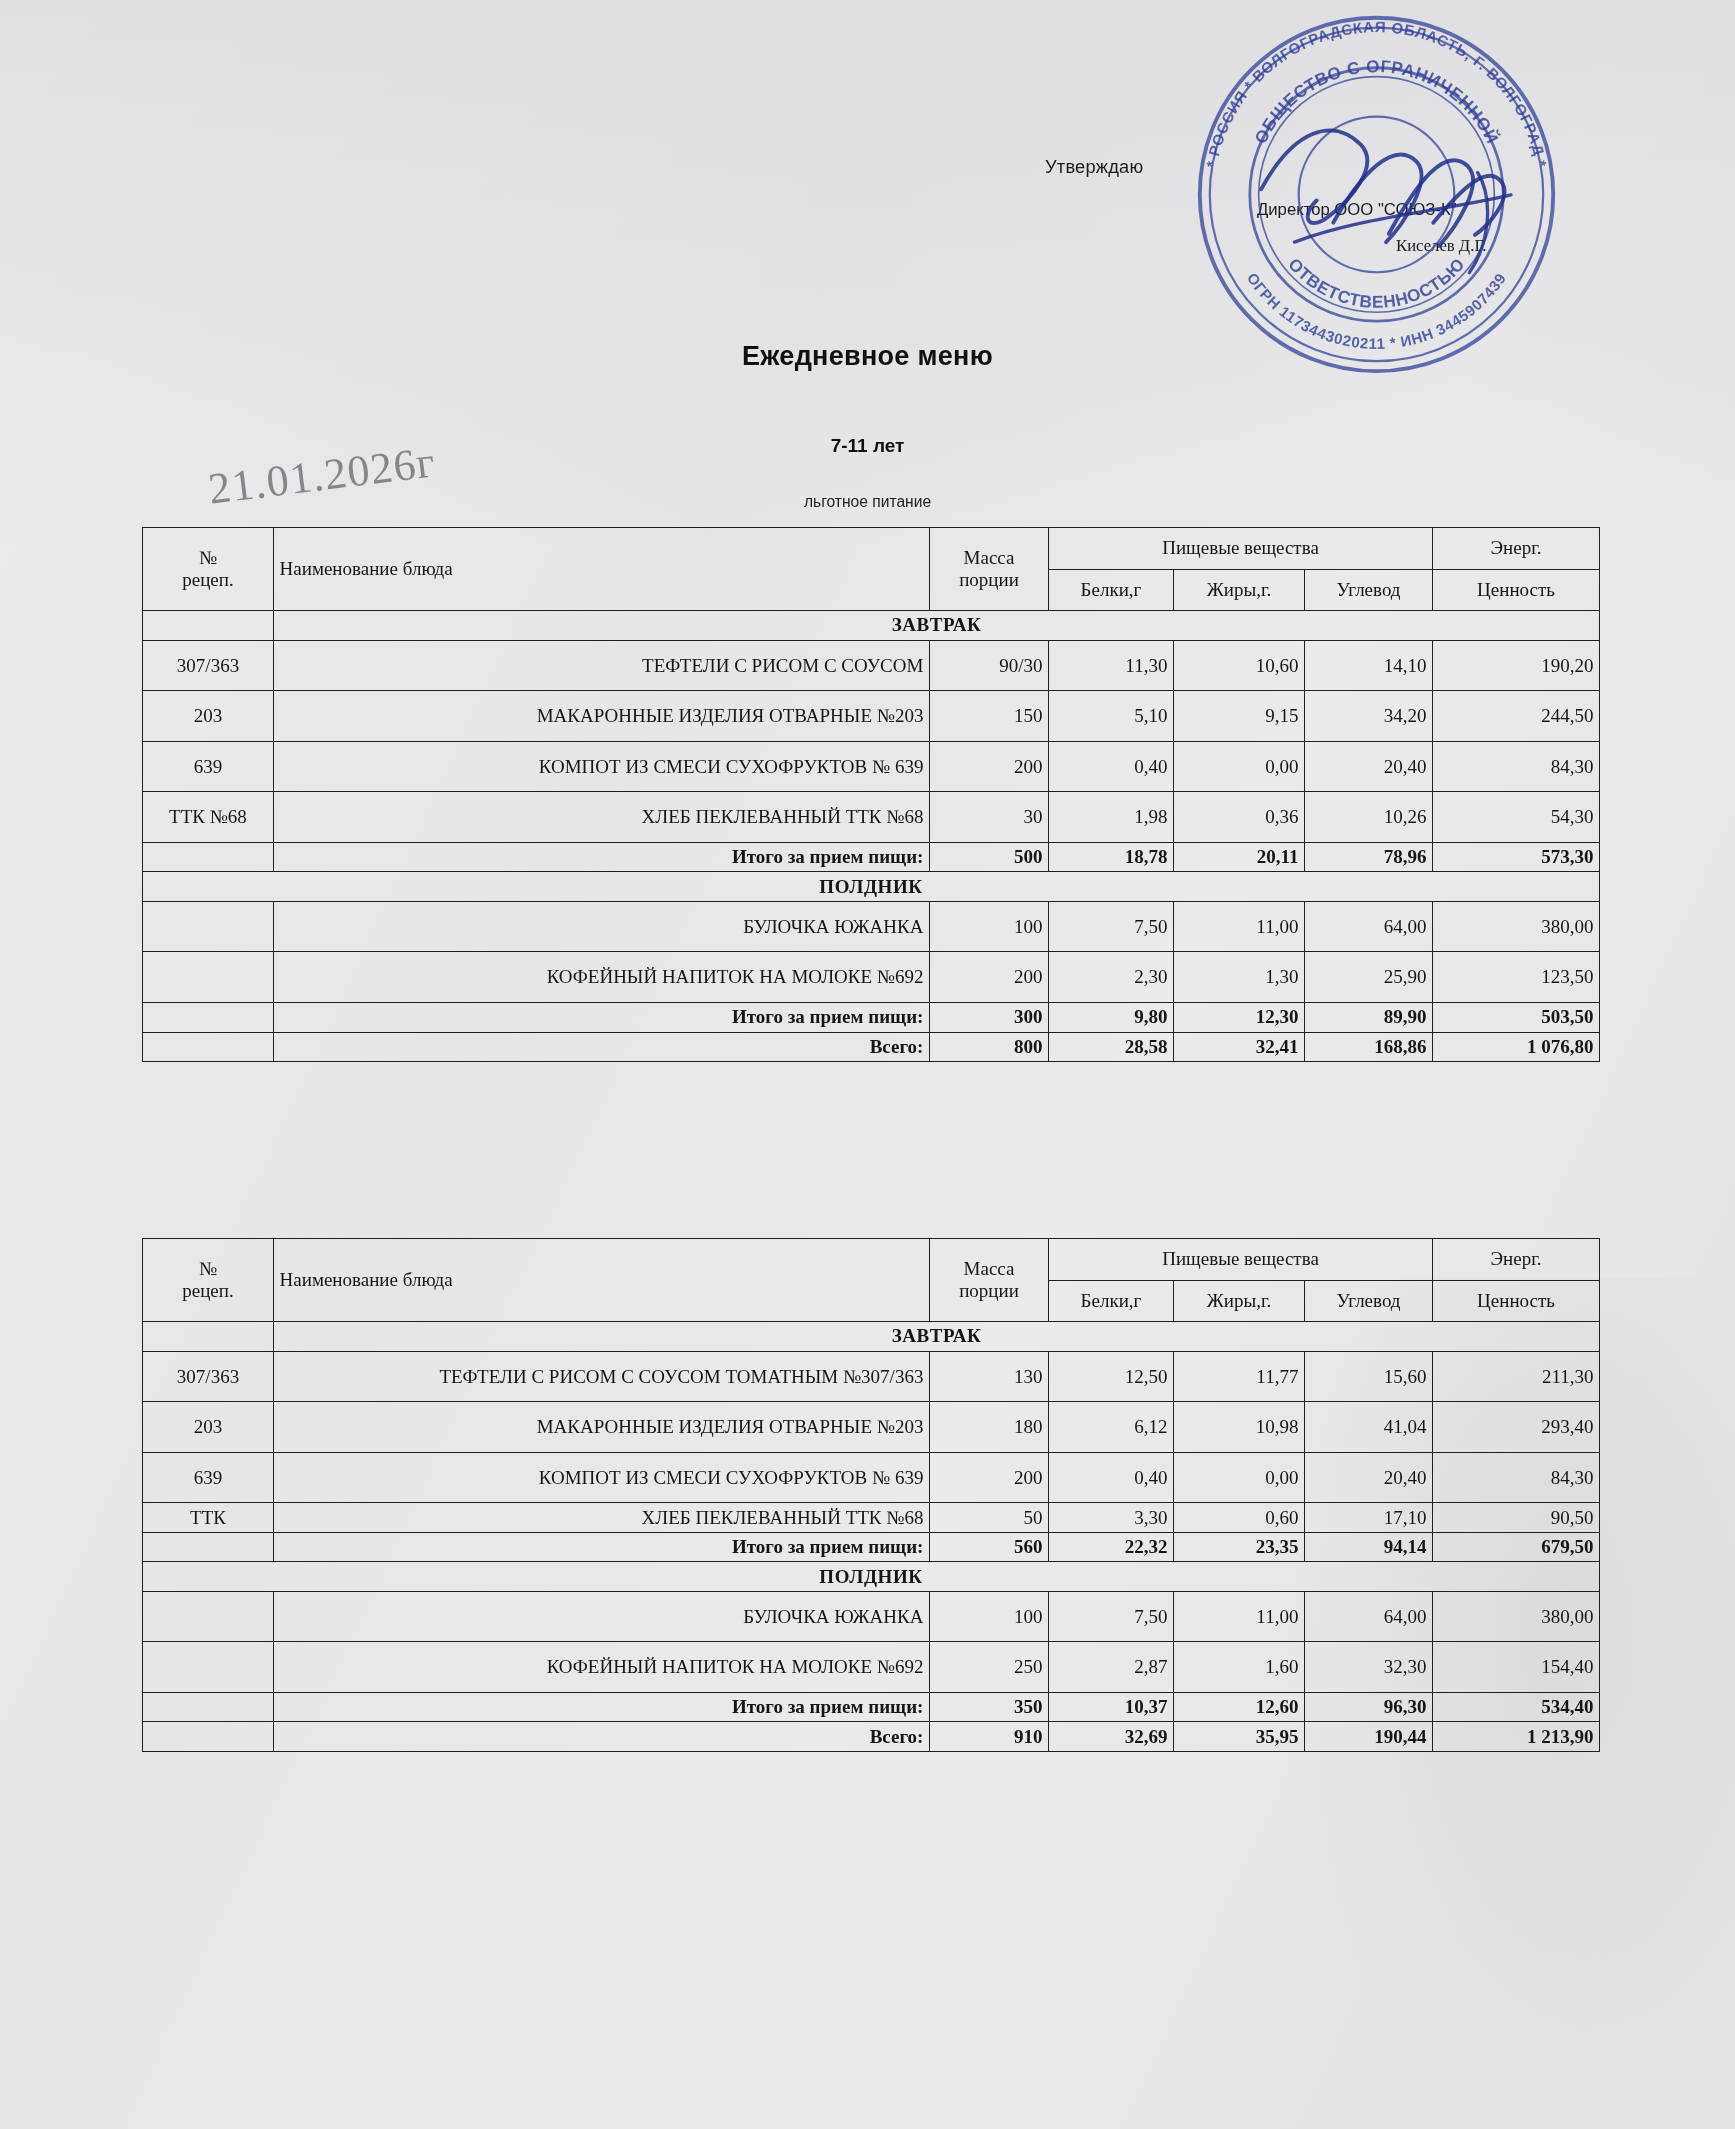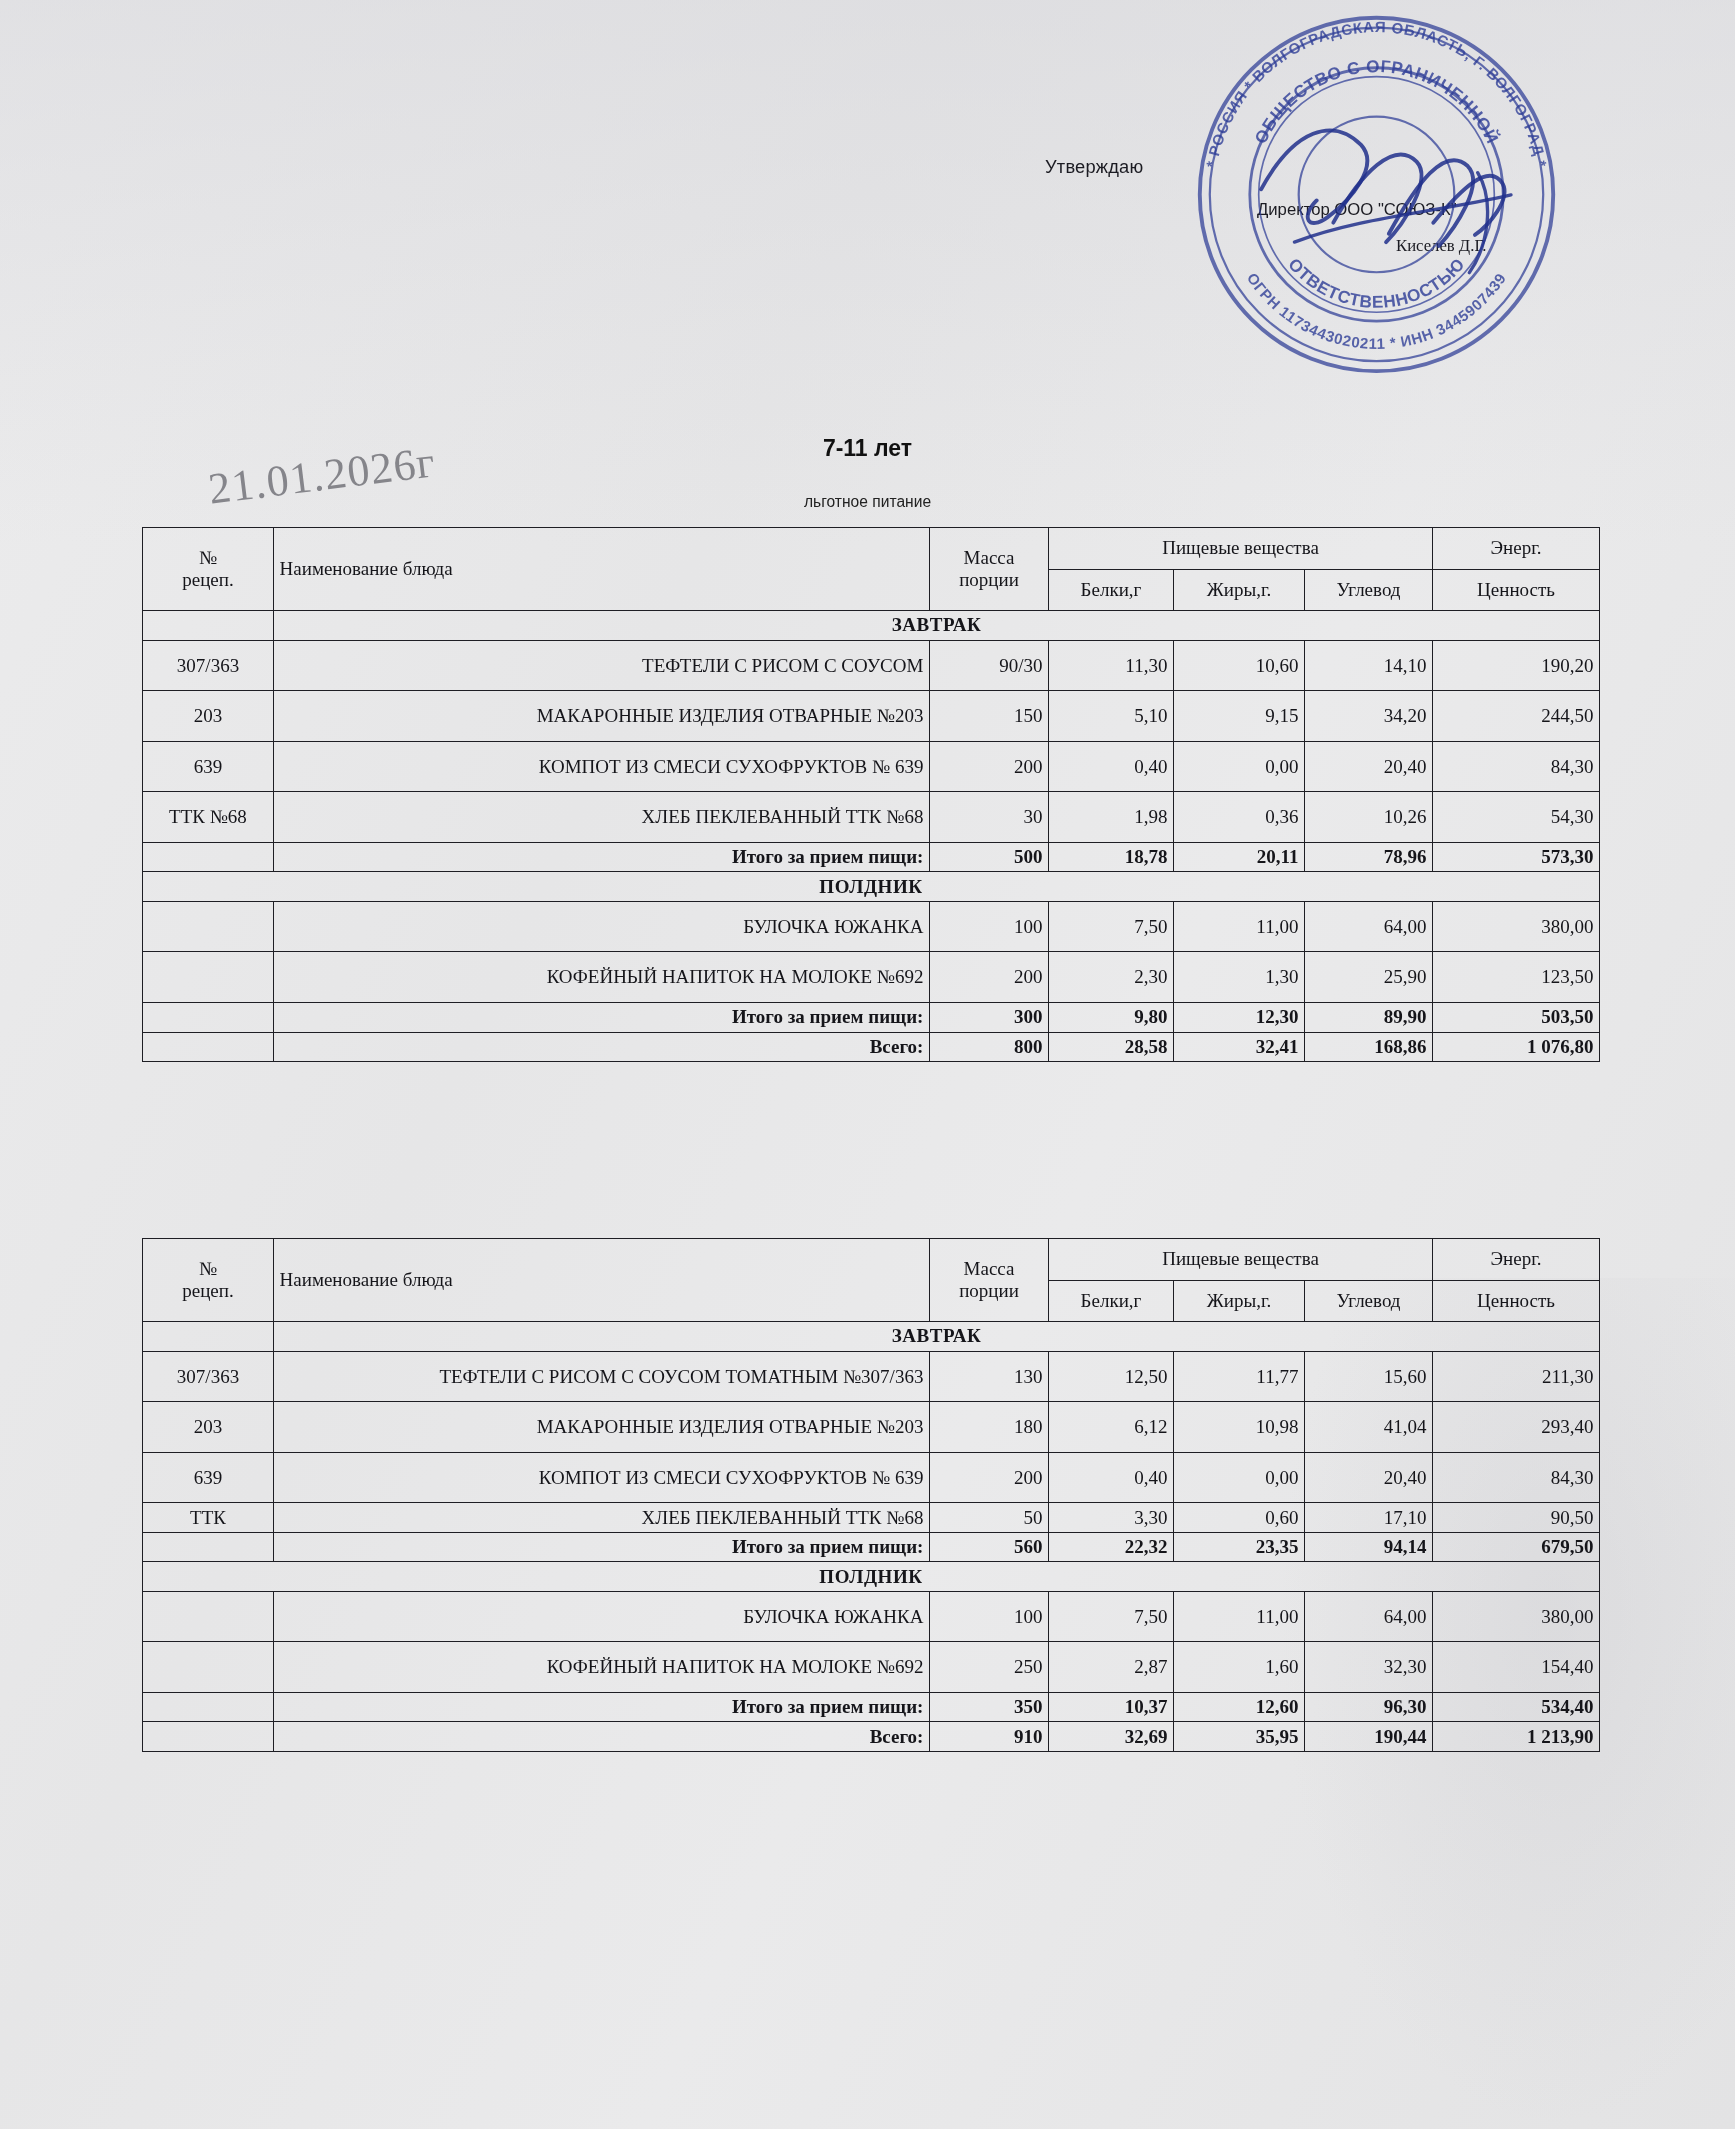--- a/index.html
+++ b/index.html
@@ -119,21 +119,21 @@
     font-size: 23px;
     color: #111;
   }
   .title-age {
     position: absolute;
     left: 0; right: 0;
     top: 435px;
     text-align: center;
     font-family: "Liberation Sans", sans-serif;
     font-weight: bold;
-    font-size: 23px;
+    font-size: 19px;
     color: #111;
   }
   .title-sub {
     position: absolute;
     left: 0; right: 0;
     top: 493px;
     text-align: center;
     font-family: "Liberation Sans", sans-serif;
     font-size: 15.6px;
     color: #222;
@@ -255,20 +255,21 @@
         <path d="M250 230 C 300 140, 350 70, 392 108 C 424 140, 368 222, 340 252"></path>
         <path d="M330 210 C 380 150, 430 100, 455 140 C 470 168, 430 215, 405 232"></path>
         <path d="M80 245 C 200 200, 330 192, 470 160" stroke-width="6"></path>
         <path d="M410 120 C 440 170, 430 250, 395 300" stroke-width="6"></path>
       </g>
     </svg>
   </div>
 
   <div class="hand-date">21.01.2026г</div>
 
+  <div class="title-main">Ежедневное меню</div>
   <div class="title-age">7-11 лет</div>
   <div class="title-sub">льготное питание</div>
 
   <div class="tbl-wrap" id="table1-wrap">
     <table class="menu">
       <colgroup>
         <col class="c0">
           <col class="c1">
           <col class="c2">
           <col class="c3">

